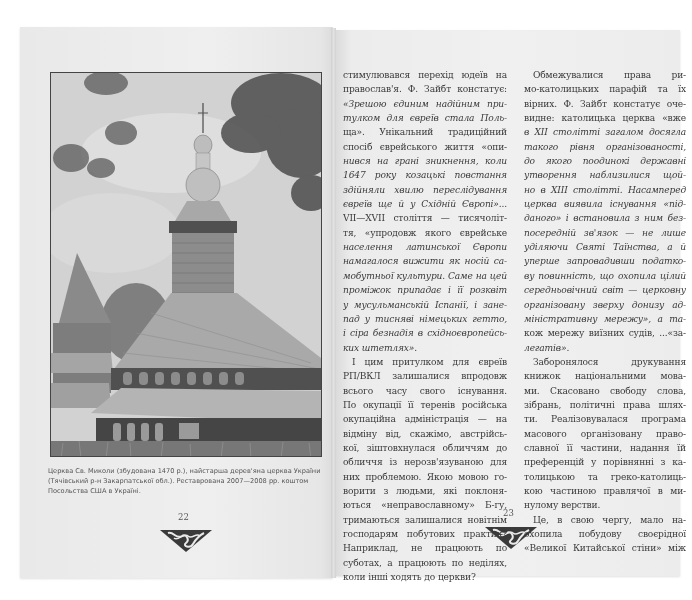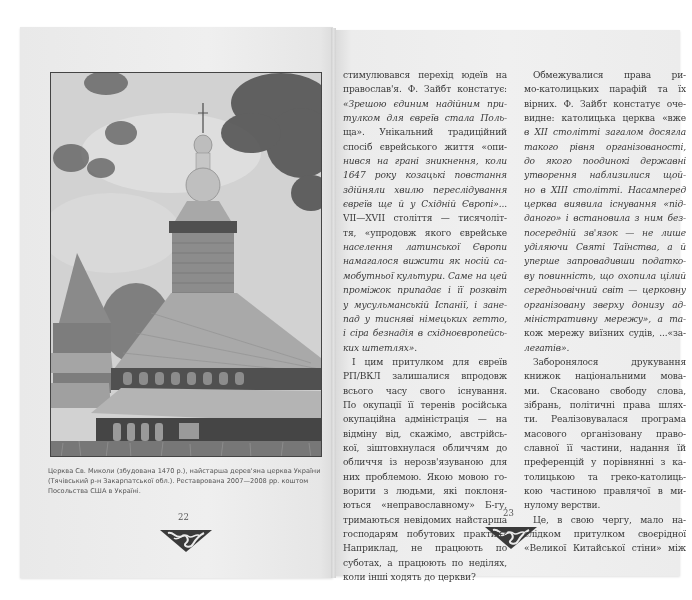--- a/index.html
+++ b/index.html
@@ -200,21 +200,21 @@
       <span class="line">РП/ВКЛ залишалися впродовж</span>
       <span class="line">всього часу свого існування.</span>
       <span class="line">По окупації її теренів російська</span>
       <span class="line">окупаційна адміністрація — на</span>
       <span class="line">відміну від, скажімо, австрійсь-</span>
       <span class="line">кої, зіштовхнулася обличчям до</span>
       <span class="line">обличчя із нерозв'язуваною для</span>
       <span class="line">них проблемою. Якою мовою го-</span>
       <span class="line">ворити з людьми, які поклоня-</span>
       <span class="line">ються «неправославному» Б-гу,</span>
-      <span class="line">тримаються невідомих найстарша</span>
+      <span class="line">тримаються залишалися новітнім</span>
       <span class="line">господарям побутових практик?</span>
       <span class="line">Наприклад, не працюють по</span>
       <span class="line">суботах, а працюють по неділях,</span>
       <span class="line last">коли інші ходять до церкви?</span>
     </div>
   <div class="col col-right" id="col-right">
       <span class="line"> Обмежувалися права ри-</span>
       <span class="line">мо-католицьких парафій та їх</span>
       <span class="line">вірних. Ф. Зайбт констатує оче-</span>
       <span class="line">видне: католицька церква «вже</span>
@@ -239,16 +239,16 @@
       <span class="line">ми. Скасовано свободу слова,</span>
       <span class="line">зібрань, політичні права шлях-</span>
       <span class="line">ти. Реалізовувалася програма</span>
       <span class="line">масового організовану право-</span>
       <span class="line">славної її частини, надання їй</span>
       <span class="line">преференцій у порівнянні з ка-</span>
       <span class="line">толицькою та греко-католиць-</span>
       <span class="line">кою частиною правлячої в ми-</span>
       <span class="line last">нулому верстви.</span>
       <span class="line"> Це, в свою чергу, мало на-</span>
-      <span class="line">слідком притулком своєрідної</span>
+      <span class="line">охопила побудову своєрідної</span>
       <span class="line">«Великої Китайської стіни» між</span>
     </div>
 </div>
 
 </body></html>

